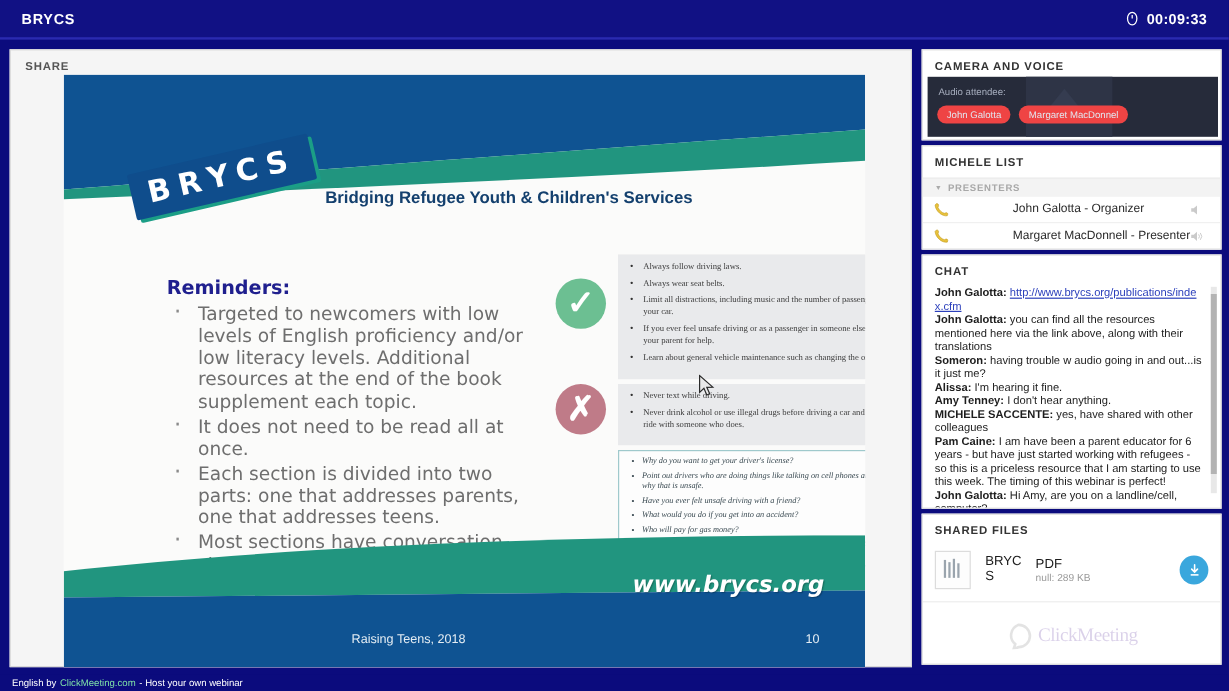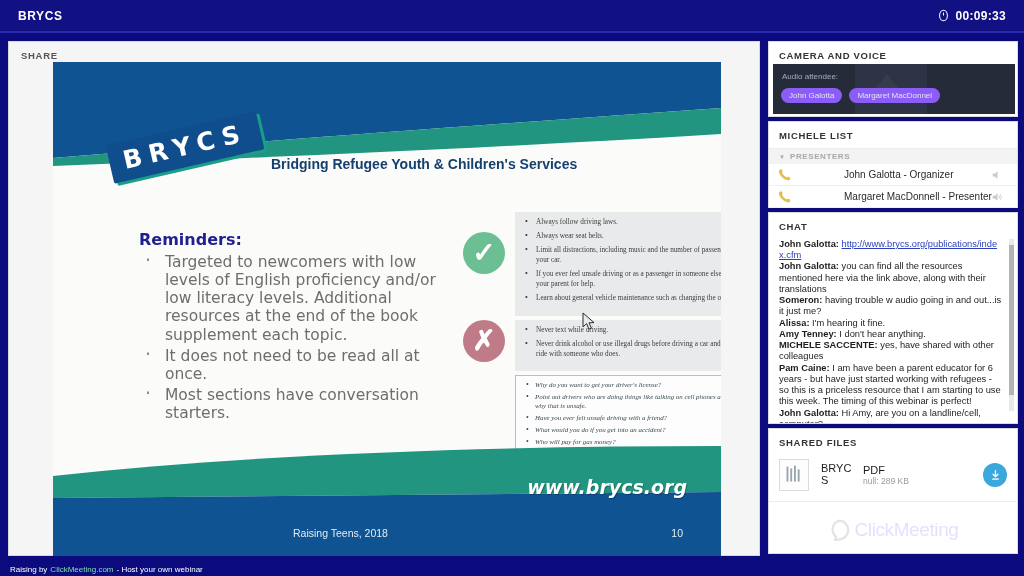--- a/index.html
+++ b/index.html
@@ -165,21 +165,21 @@
     background: #2e3446;
   }
   .camera-ghost::after {
     content: ""; position: absolute; left: 14px; top: 14px;
     border-left: 18px solid transparent; border-right: 18px solid transparent;
     border-bottom: 22px solid #353c50;
   }
   .audio-label { position: absolute; left: 9px; top: 8px; font-size: 8px; color: #a6adbd; }
   .pill-row { position: absolute; left: 8px; top: 24px; display: flex; gap: 7px; }
   .pill {
-    background: #8b5cf6; color: #e2e6ef; font-size: 8px;
+    background: #ef4444; color: #e2e6ef; font-size: 8px;
     padding: 3px 8px; border-radius: 9px; white-space: nowrap;
   }
 
   
   .attendee-card { position: absolute; left: 0; top: 80px; width: 250px; height: 87px; background:#fff; border:1px solid #dcdcdc; }
   .presenters-row {
     display: flex; align-items: center; gap: 5px;
     background: #f3f3f3; padding: 3px 10px; border-top: 1px solid #ececec;
   }
   .caret { font-size: 6px; color: #aaa; }
@@ -226,21 +226,21 @@
   .file-size { font-size: 8.5px; color: #9a9a9a; }
   .dl-btn {
     width: 24px; height: 24px; border-radius: 50%; background: #3aa7dd;
     display: flex; align-items: center; justify-content: center; flex: 0 0 auto;
   }
   .watermark {
     position: absolute; left: 0; right: 0; bottom: 12px;
     display: flex; align-items: center; justify-content: center; gap: 5px;
     opacity: .20;
   }
-  .wm-text { font-size: 19px; color: #8b5cf6; letter-spacing: -.4px; }
+  .wm-text { font-size: 16px; color: #4c1d95; letter-spacing: -.4px; font-family: Liberation Serif, serif; }
 
   
   .bottombar {
     position: absolute; left: 0; bottom: 0; width: 1024px; height: 14px;
     display: flex; align-items: center; padding-left: 10px; gap: 3px;
     background: #0b0b7d;
   }
   .bb-text { font-size: 8px; color: #ffffff; }
   .bb-link { font-size: 8px; color: #7fe2a8; }
 </style>
@@ -275,20 +275,21 @@
           <span>BRYCS</span>
         </div>
         <div class="logo-tagline">Bridging Refugee Youth &amp; Children's Services</div>
       </div>
 
       <div class="reminders">
         <h3>Reminders:</h3>
         <ul>
           <li>Targeted to newcomers with low levels of English proficiency and/or low literacy levels. Additional resources at the end of the book supplement each topic.</li>
           <li>It does not need to be read all at once.</li>
+          <li>Each section is divided into two parts: one that addresses parents, one that addresses teens.</li>
           <li>Most sections have conversation starters.</li>
         </ul>
       </div>
 
       <div class="icon-badge badge-check">
         <span class="badge-glyph">✓</span>
       </div>
       <div class="tip-box do">
         <ul>
           <li>Always follow driving laws.</li>
@@ -448,18 +449,18 @@
       <div class="watermark">
         <svg viewBox="0 0 26 26" width="22" height="22">
           <path d="M13,2 A11,11 0 1 1 12.9,24 L8,25.5 L9.5,21 A11,11 0 0 1 13,2 Z" fill="none" stroke="#7a7a7a" stroke-width="2.6"></path>
         </svg>
         <span class="wm-text">ClickMeeting</span>
       </div>
     </div>
   </div>
 
   <div class="bottombar">
-    <span class="bb-text">Raising by</span>
+    <span class="bb-text">English by</span>
     <span class="bb-link">ClickMeeting.com</span>
     <span class="bb-text">- Host your own webinar</span>
   </div>
 
 </div>
 
 </body></html>

